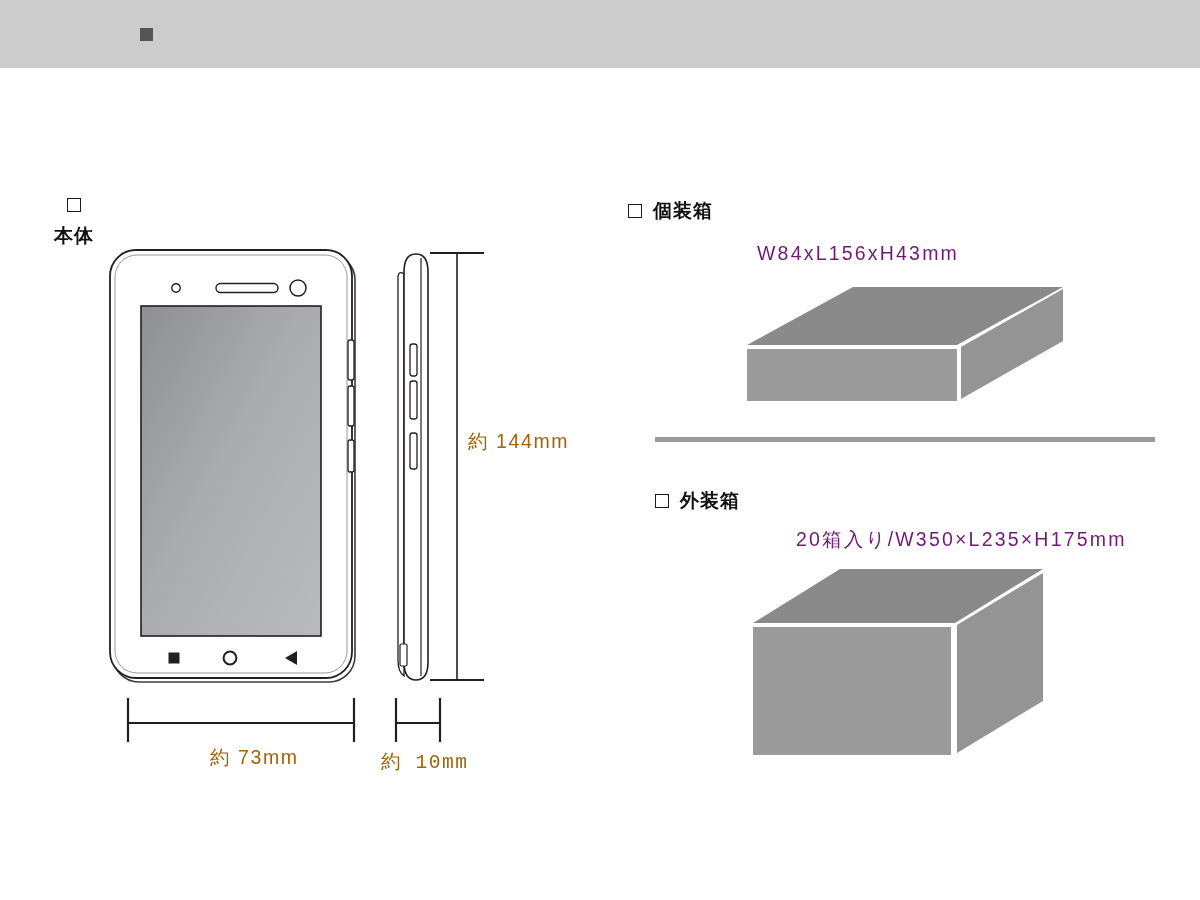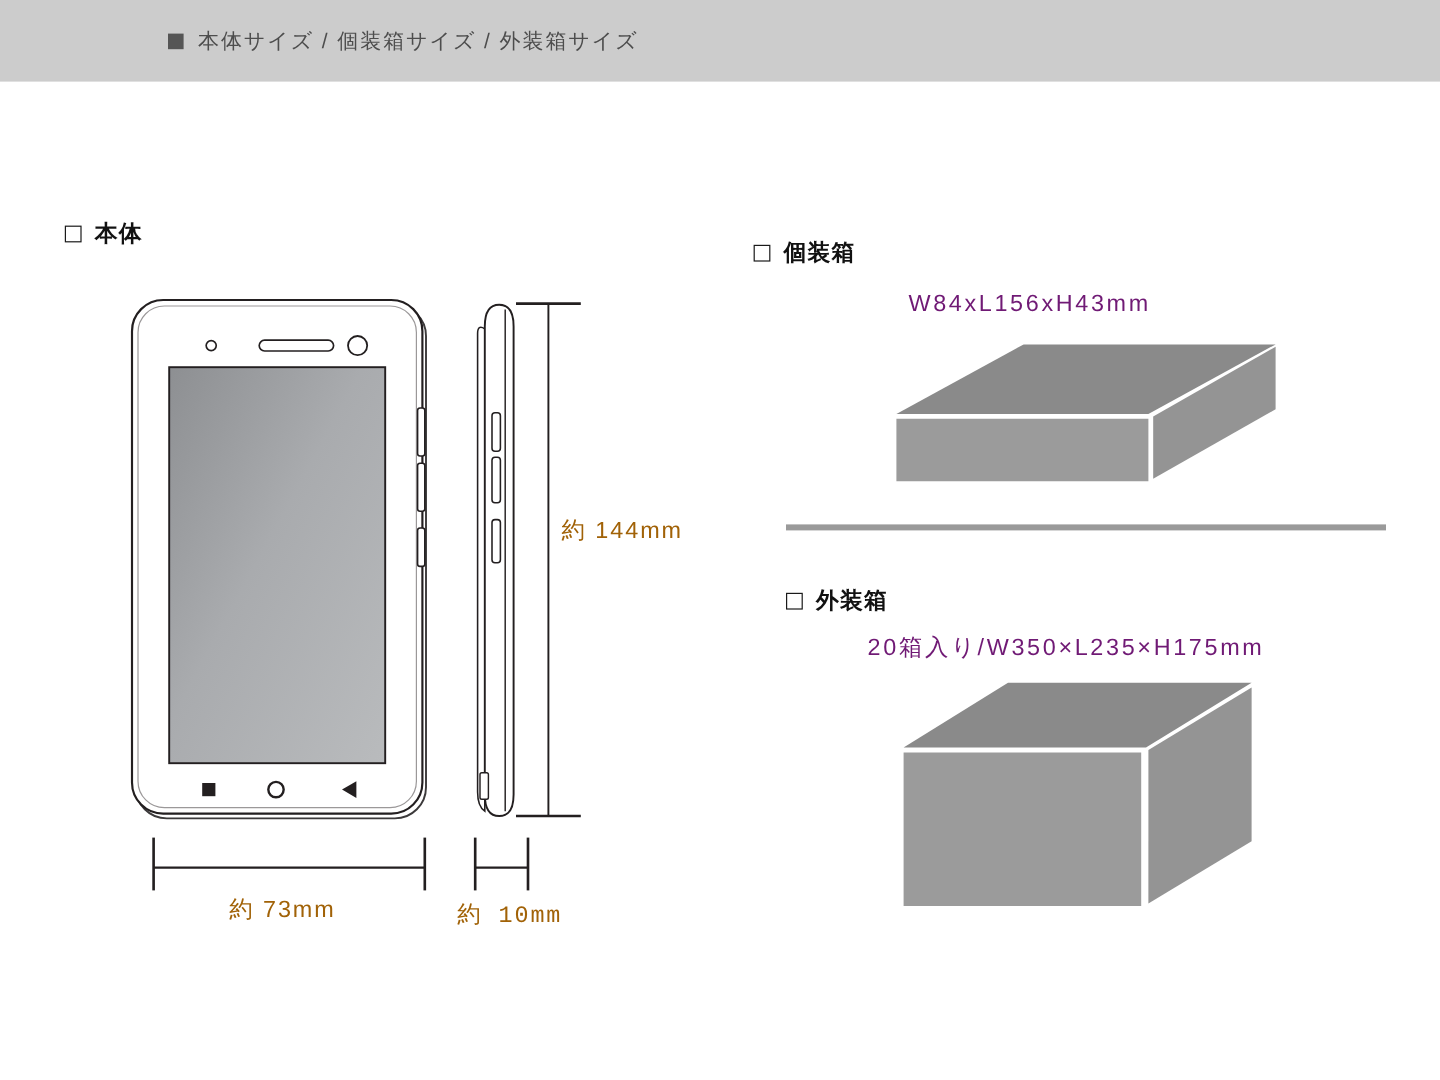--- a/index.html
+++ b/index.html
@@ -94,25 +94,24 @@
   }
 
   svg { display: block; overflow: visible; }
 </style>
 </head>
 <body>
 
 <div class="header-band">
   <div class="header-inner">
     <span class="header-bullet"></span>
-    <span class="header-title">本体サイズ / 個装箱サイズ / 外装箱サイズ</span>
   </div>
 </div>
 
-<div class="sec-head" style="left:54px; top:182px;">
+<div class="sec-head" style="left:54px; top:198px;flex-direction:column;">
   <span class="sec-box"></span>
   <span class="sec-label">本体</span>
 </div>
 
 <div id="phone-front-view">
   <svg width="260" height="440" viewBox="0 0 260 440">
     <defs>
       <linearGradient id="screenGrad" x1="0" y1="0" x2="1" y2="1">
         <stop offset="0%" stop-color="#8d8f92"></stop>
         <stop offset="45%" stop-color="#a9abae"></stop>
@@ -168,21 +167,21 @@
 </div>
 <span class="measure-label" style="left:468px; top:428px;">約 144mm</span>
 
 <div style="position:absolute; left:126px; top:698px;">
   <svg width="232" height="46" viewBox="0 0 232 46">
     <line x1="2" y1="0" x2="2" y2="44" stroke="#231f20" stroke-width="2.2"></line>
     <line x1="2" y1="25" x2="228" y2="25" stroke="#231f20" stroke-width="1.8"></line>
     <line x1="228" y1="0" x2="228" y2="44" stroke="#231f20" stroke-width="2.2"></line>
   </svg>
 </div>
-<span class="measure-label" style="left:191px; top:744px;">約 73mm</span>
+<span class="measure-label" style="left:210px; top:744px;">約 73mm</span>
 
 <div style="position:absolute; left:394px; top:698px;">
   <svg width="52" height="46" viewBox="0 0 52 46">
     <line x1="2" y1="0" x2="2" y2="44" stroke="#231f20" stroke-width="2.2"></line>
     <line x1="2" y1="25" x2="46" y2="25" stroke="#231f20" stroke-width="1.8"></line>
     <line x1="46" y1="0" x2="46" y2="44" stroke="#231f20" stroke-width="2.2"></line>
   </svg>
 </div>
 <span class="measure-label" style="left:381px; top:748px;font-family:Liberation Mono, monospace;">約 10mm</span>
 
@@ -202,21 +201,21 @@
     <polygon points="216,64 318,6 318,58 216,116" fill="#949494"></polygon>
   </svg>
 </div>
 
 <div class="divider"></div>
 
 <div class="sec-head" style="left:655px; top:488px;">
   <span class="sec-box"></span>
   <span class="sec-label">外装箱</span>
 </div>
-<span class="dim-text" style="left:723px; top:526px;">20箱入り/W350×L235×H175mm</span>
+<span class="dim-text" style="left:796px; top:526px;">20箱入り/W350×L235×H175mm</span>
 
 <div style="position:absolute; left:745px; top:565px;">
   <svg width="300" height="195" viewBox="0 0 300 195">
 
     <polygon points="8,58 95,4 298,4 210,58" fill="#8a8a8a"></polygon>
 
     <polygon points="8,62 206,62 206,190 8,190" fill="#9b9b9b"></polygon>
 
     <polygon points="212,60 298,8 298,136 212,188" fill="#949494"></polygon>
   </svg>

